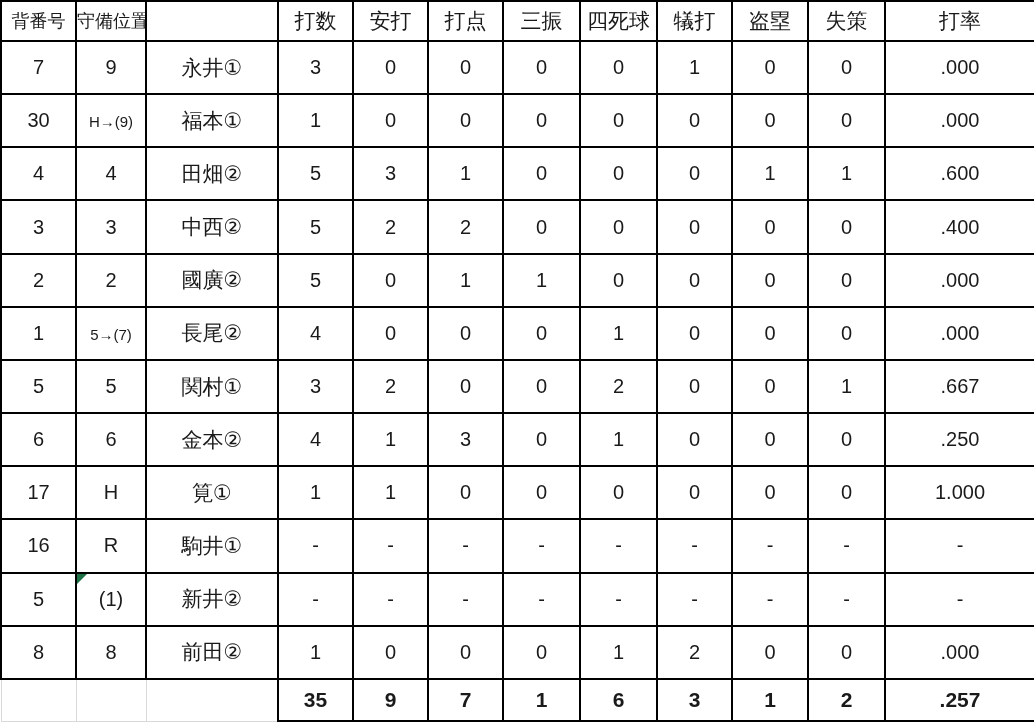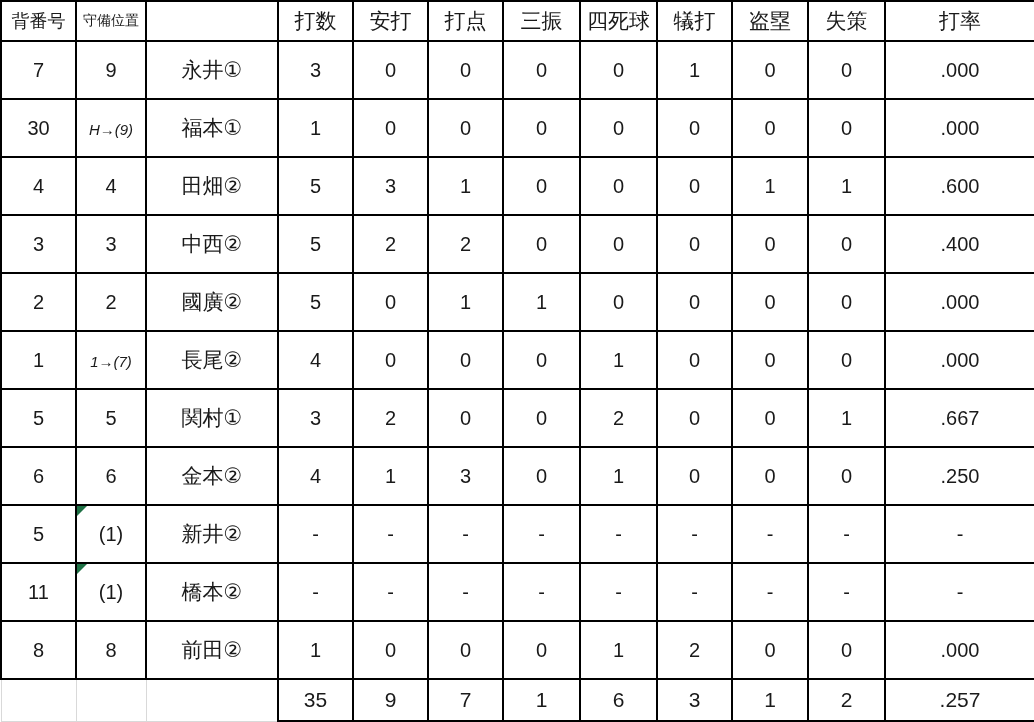--- a/index.html
+++ b/index.html
@@ -19,34 +19,34 @@
     border: 2px solid var(--grid, #000);
     text-align: center;
     vertical-align: middle;
     padding: 0;
     overflow: hidden;
     white-space: nowrap;
   }
   thead tr { height: 40px; }
   thead th { font-weight: normal; font-size: 21px; }
   th.h-small1 { font-size: 18px; }
-  th.h-small2 { font-size: 14px; }
+  th.h-small2 { font-size: 18px; }
   tbody tr { height: 40px; }
   tbody td { font-size: 20px; }
   td.name { font-size: 21px; border-radius: 14px; }
   td.pos { position: relative; }
-  td.pos.small .pos-text { font-size: 15px; font-style: italic; }
+  td.pos.small .pos-text { font-size: 15px; }
   .corner-marker {
     position: absolute; top: 0; left: 0;
     width: 0; height: 0;
     border-top: 10px solid var(--marker-green, #1e7145);
     border-right: 10px solid transparent;
   }
   tfoot tr { height: 42px; }
-  tfoot td { font-weight: normal; font-size: 21px; }
+  tfoot td { font-weight: bold; font-size: 21px; }
   tfoot td.muted { border: 1px solid var(--muted-grid, #d9d9d9); }
 </style>
 </head>
 <body style="background: rgb(255, 255, 255);">
 
 <table class="stats">
   <colgroup>
     <col style="width:75px">
       <col style="width:70px">
       <col style="width:132px">
@@ -159,21 +159,21 @@
     <td>0</td>
     <td>0</td>
     <td>0</td>
     <td>0</td>
     <td>.000</td>
   </tr>
       <tr>
     <td>1</td>
     <td class="pos small">
       
-      <span class="pos-text">1→(7)</span>
+      <span class="pos-text">5→(7)</span>
     </td>
     <td class="name">長尾②</td>
     <td>4</td>
     <td>0</td>
     <td>0</td>
     <td>0</td>
     <td>1</td>
     <td>0</td>
     <td>0</td>
     <td>0</td>
@@ -207,43 +207,60 @@
     <td>1</td>
     <td>3</td>
     <td>0</td>
     <td>1</td>
     <td>0</td>
     <td>0</td>
     <td>0</td>
     <td>.250</td>
   </tr>
       <tr>
+    <td>17</td>
+    <td class="pos">
+      
+      <span class="pos-text">H</span>
+    </td>
+    <td class="name">筧①</td>
+    <td>1</td>
+    <td>1</td>
+    <td>0</td>
+    <td>0</td>
+    <td>0</td>
+    <td>0</td>
+    <td>0</td>
+    <td>0</td>
+    <td>1.000</td>
+  </tr>
+      <tr>
+    <td>16</td>
+    <td class="pos">
+      
+      <span class="pos-text">R</span>
+    </td>
+    <td class="name">駒井①</td>
+    <td>-</td>
+    <td>-</td>
+    <td>-</td>
+    <td>-</td>
+    <td>-</td>
+    <td>-</td>
+    <td>-</td>
+    <td>-</td>
+    <td>-</td>
+  </tr>
+      <tr>
     <td>5</td>
     <td class="pos">
       <span class="corner-marker" style=""></span>
       <span class="pos-text">(1)</span>
     </td>
     <td class="name">新井②</td>
-    <td>-</td>
-    <td>-</td>
-    <td>-</td>
-    <td>-</td>
-    <td>-</td>
-    <td>-</td>
-    <td>-</td>
-    <td>-</td>
-    <td>-</td>
-  </tr>
-      <tr>
-    <td>11</td>
-    <td class="pos">
-      <span class="corner-marker" style=""></span>
-      <span class="pos-text">(1)</span>
-    </td>
-    <td class="name">橋本②</td>
     <td>-</td>
     <td>-</td>
     <td>-</td>
     <td>-</td>
     <td>-</td>
     <td>-</td>
     <td>-</td>
     <td>-</td>
     <td>-</td>
   </tr>

